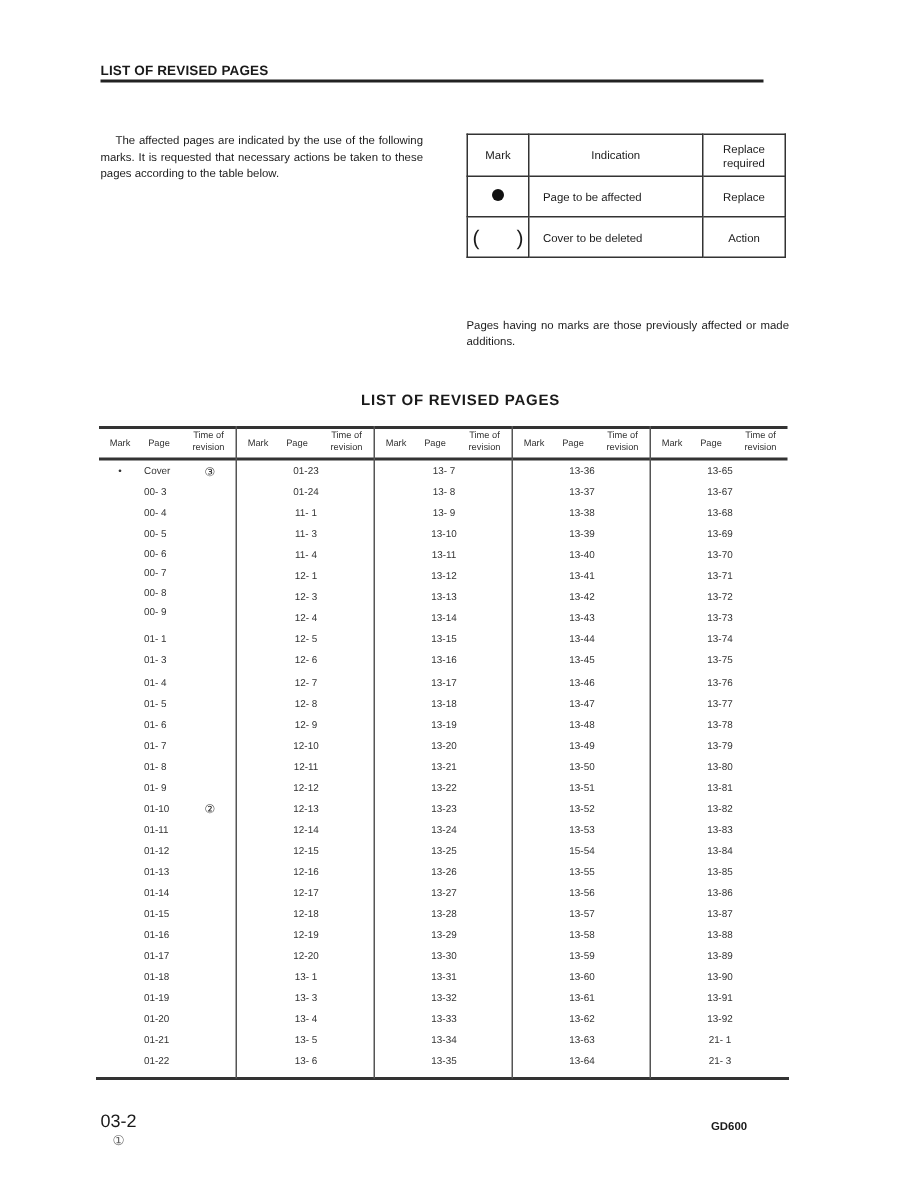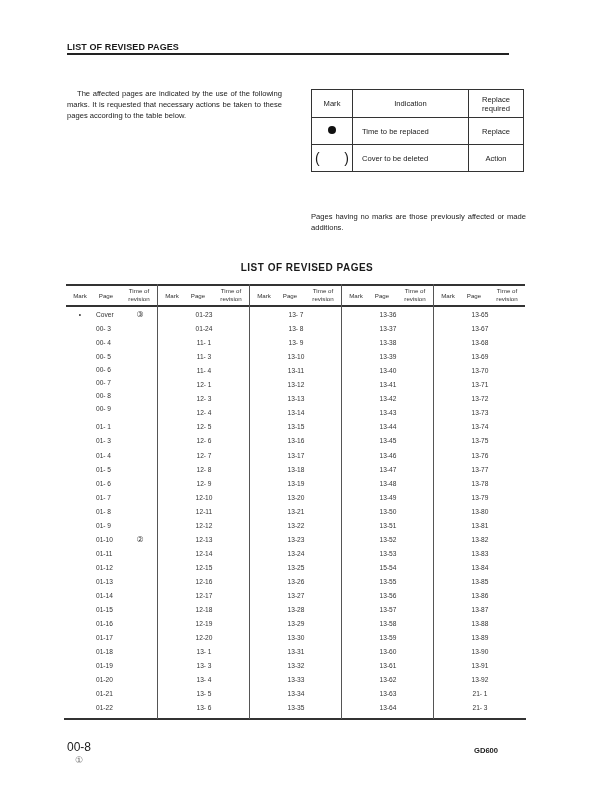--- a/index.html
+++ b/index.html
@@ -55,21 +55,21 @@
 
 <table class="abs legend">
   <tbody>
       <tr>
     <th class="c-mark">Mark</th>
     <th class="c-ind">Indication</th>
     <th class="c-act">Replace required</th>
   </tr>
   <tr>
     <td class="c-mark"><span class="circle-fill"></span></td>
-    <td class="c-ind">Time to be replaced</td>
+    <td class="c-ind">Page to be affected</td>
     <td class="c-act">Replace</td>
   </tr>
   <tr>
     <td class="c-mark">
           <div class="paren">
             <span>(</span>
             <span>)</span>
           </div>
         </td>
     <td class="c-ind">Cover to be deleted</td>
@@ -845,15 +845,15 @@
         <span class="r-time"></span>
       </div>
       <div class="row" style="top: 420.4px;">
         <span class="r-mark"></span>
         <span class="r-page">21- 3</span>
         <span class="r-time"></span>
       </div>
     </div>
   </div>
 
-<div class="abs footer-page">00-8</div>
+<div class="abs footer-page">03-2</div>
 <div class="abs footer-rev">①</div>
 <div class="abs footer-model">GD600</div>
 
 </body></html>

